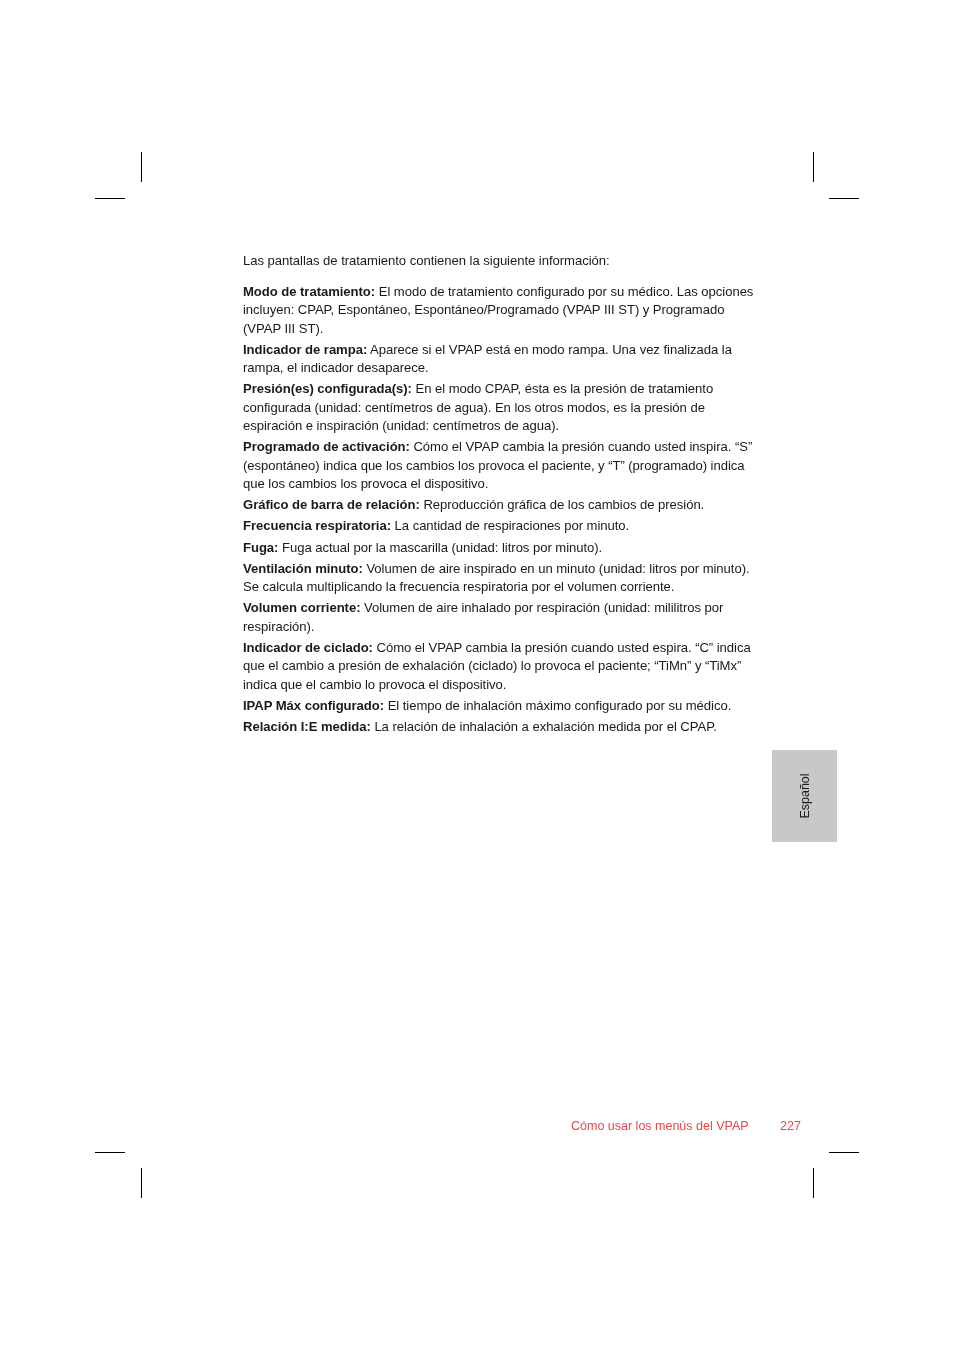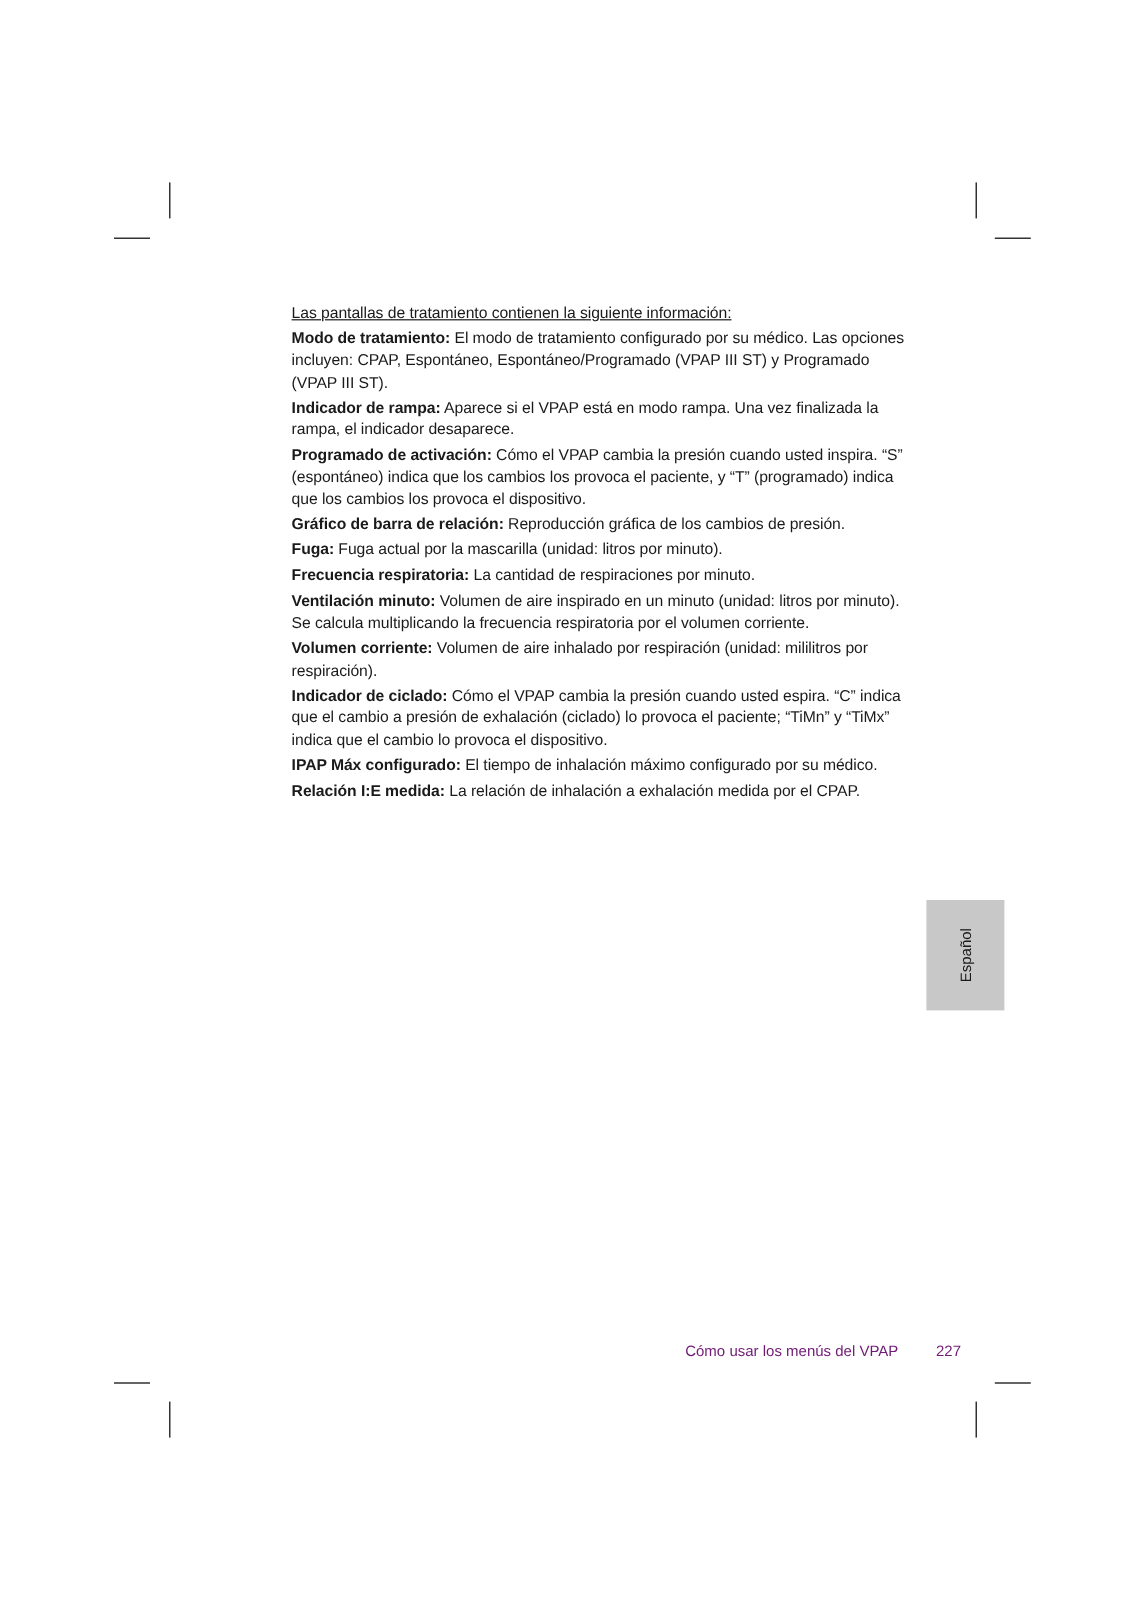--- a/index.html
+++ b/index.html
@@ -10,32 +10,32 @@
     }
     .crop { position: absolute; background: #000; }
     .crop.v { width: 1.3px; height: 30px; }
     .crop.h { height: 1.3px; width: 30px; }
     .content {
       position: absolute; left: 243px; top: 252px; width: 515px;
       font-size: 13.1px; line-height: 18.5px; letter-spacing: -0.05px;
     }
     .para { margin: 0 0 2.6px 0; }
     .term { font-weight: bold; }
-    .intro { margin: 0 0 2px 0; text-decoration: underline; }
+    .intro { margin: 0 0 12px 0; }
     .lang-tab {
       position: absolute; left: 772px; top: 750px; width: 65px; height: 92px;
       background: #c8c8c8;
     }
     .lang-tab span {
       position: absolute; left: 50%; top: 50%;
       transform: translate(-50%, -50%) rotate(-90deg);
       font-size: 12.5px; white-space: nowrap; color: #1a1a1a;
     }
     .footer {
-      position: absolute; top: 1119px; font-size: 12.5px; color: #701a75;
+      position: absolute; top: 1119px; font-size: 12.5px; color: #ef4444;
     }
     .footer-title { left: 571px; }
     .footer-page { left: 780px; text-align: center; }
   </style>
 </head>
 <body>
 
 <div class="crop v" style="left:141px;top:152px;"></div>
 <div class="crop h" style="left:95px;top:198px;"></div>
 <div class="crop v" style="left:813px;top:152px;"></div>
@@ -43,24 +43,25 @@
 <div class="crop h" style="left:95px;top:1152px;"></div>
 <div class="crop v" style="left:141px;top:1168px;"></div>
 <div class="crop h" style="left:829px;top:1152px;"></div>
 <div class="crop v" style="left:813px;top:1168px;"></div>
 
 <div class="content">
   <p class="intro">Las pantallas de tratamiento contienen la siguiente información:</p>
 
   <p class="para"><span class="term">Modo de tratamiento:</span><span> El modo de tratamiento configurado por su médico. Las opciones incluyen: CPAP, Espontáneo, Espontáneo/Programado (VPAP III ST) y Programado (VPAP III ST).</span></p>
   <p class="para"><span class="term">Indicador de rampa:</span><span> Aparece si el VPAP está en modo rampa. Una vez finalizada la rampa, el indicador desaparece.</span></p>
+  <p class="para"><span class="term">Presión(es) configurada(s):</span><span> En el modo CPAP, ésta es la presión de tratamiento configurada (unidad: centímetros de agua). En los otros modos, es la presión de espiración e inspiración (unidad: centímetros de agua).</span></p>
   <p class="para"><span class="term">Programado de activación:</span><span> Cómo el VPAP cambia la presión cuando usted inspira. “S” (espontáneo) indica que los cambios los provoca el paciente, y “T” (programado) indica que los cambios los provoca el dispositivo.</span></p>
   <p class="para"><span class="term">Gráfico de barra de relación:</span><span> Reproducción gráfica de los cambios de presión.</span></p>
+  <p class="para"><span class="term">Frecuencia respiratoria:</span><span> La cantidad de respiraciones por minuto.</span></p>
   <p class="para"><span class="term">Fuga:</span><span> Fuga actual por la mascarilla (unidad: litros por minuto).</span></p>
-  <p class="para"><span class="term">Frecuencia respiratoria:</span><span> La cantidad de respiraciones por minuto.</span></p>
   <p class="para"><span class="term">Ventilación minuto:</span><span> Volumen de aire inspirado en un minuto (unidad: litros por minuto). Se calcula multiplicando la frecuencia respiratoria por el volumen corriente.</span></p>
   <p class="para"><span class="term">Volumen corriente:</span><span> Volumen de aire inhalado por respiración (unidad: mililitros por respiración).</span></p>
   <p class="para"><span class="term">Indicador de ciclado:</span><span> Cómo el VPAP cambia la presión cuando usted espira. “C” indica que el cambio a presión de exhalación (ciclado) lo provoca el paciente; “TiMn” y “TiMx” indica que el cambio lo provoca el dispositivo.</span></p>
   <p class="para"><span class="term">IPAP Máx configurado:</span><span> El tiempo de inhalación máximo configurado por su médico.</span></p>
   <p class="para"><span class="term">Relación I:E medida:</span><span> La relación de inhalación a exhalación medida por el CPAP.</span></p>
 </div>
 
 <div class="lang-tab">
   <span>Español</span>
 </div>

